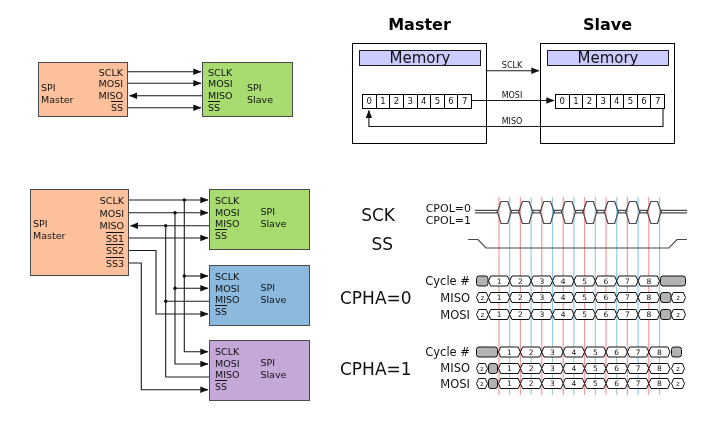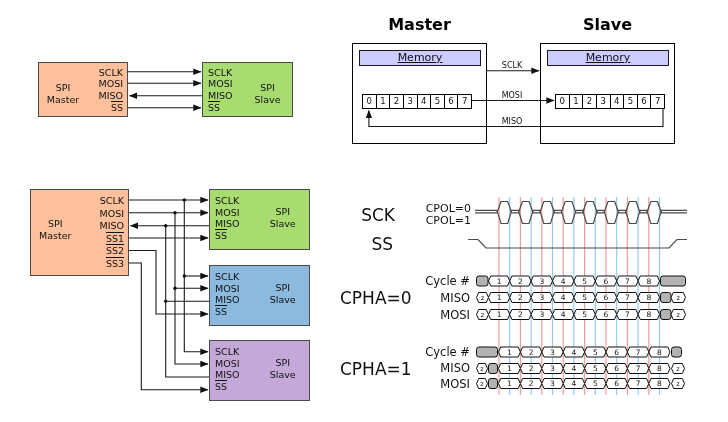--- a/index.html
+++ b/index.html
@@ -9,25 +9,25 @@
   .fill-master{background:var(--master-fill);}
   .fill-green{background:var(--slave-green);}
   .fill-blue{background:var(--slave-blue);}
   .fill-purple{background:var(--slave-purple);}
   .pins{position:absolute;font-size:9.5px;color:#111;white-space:nowrap;}
   .pins.r{right:4px;text-align:right;}
   .pins.l{left:5px;text-align:left;}
   .pins div{line-height:11.7px;}
   .pins6 div{line-height:12.5px;}
   .ol{text-decoration:overline;}
-  .boxtitle{position:absolute;font-size:9.5px;line-height:11.5px;color:#111;text-align:center;}
+  .boxtitle{position:absolute;font-size:9.5px;line-height:11.5px;color:#111;text-align:left;}
   .bigtitle{position:absolute;font-size:16px;font-weight:bold;color:#000;text-align:center;}
   .node{position:absolute;box-sizing:border-box;border:1.6px solid #000;background:#fff;}
   .membar{position:absolute;box-sizing:border-box;border:1.2px solid #1a1a1a;background:var(--memory-fill);
-          font-size:11px;text-align:center;color:#111;text-decoration:underline;}
+          font-size:15px;text-align:center;color:#111;}
   .reg{position:absolute;box-sizing:border-box;border:1px solid #000;display:flex;background:#fff;}
   .reg .cell{box-sizing:border-box;border-left:1px solid #000;flex:1;display:flex;align-items:center;
              justify-content:center;font-size:8.5px;color:#111;}
   .reg .cell:first-child{border-left:none;}
   svg.overlay{position:absolute;left:0;top:0;z-index:5;pointer-events:none;}
   svg .wire{stroke:var(--wire);stroke-width:1.1;fill:none;}
   svg text{font-family:"DejaVu Sans","Liberation Sans",sans-serif;fill:#111;}
   .wlabel{font-size:8px;text-anchor:middle;}
   .tbig{font-size:17px;}
   .tmed{font-size:11px;}

